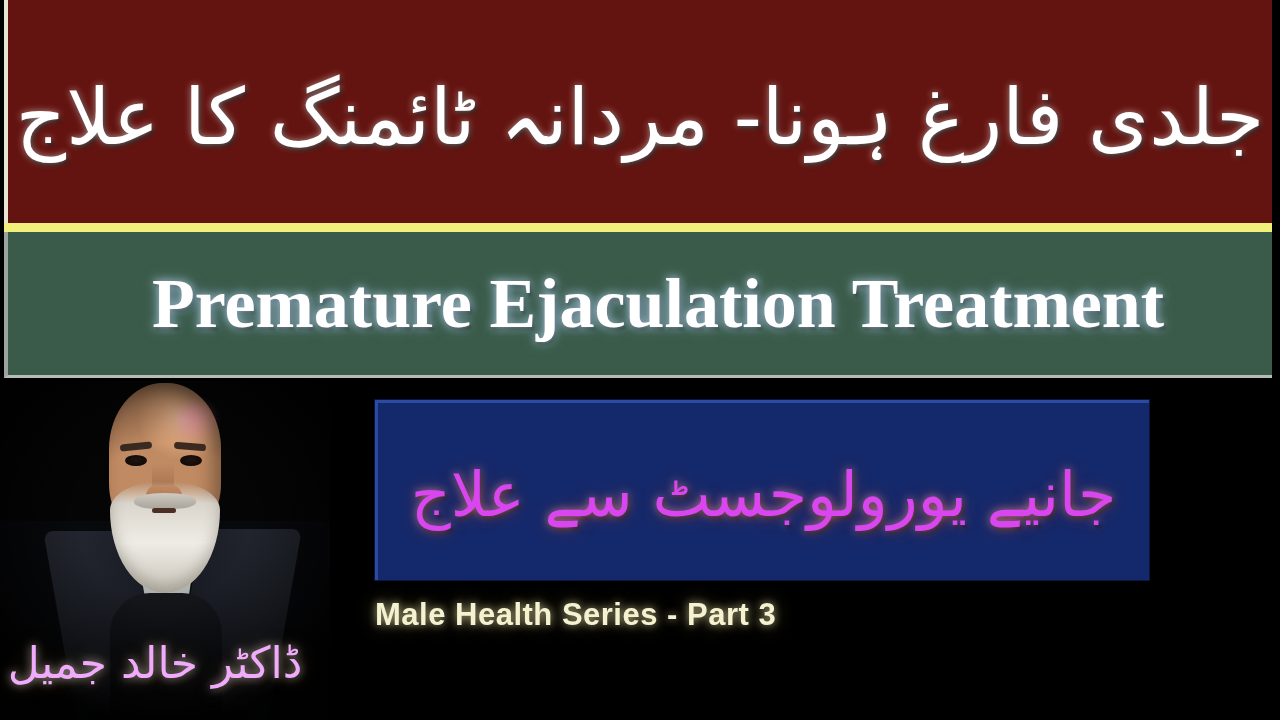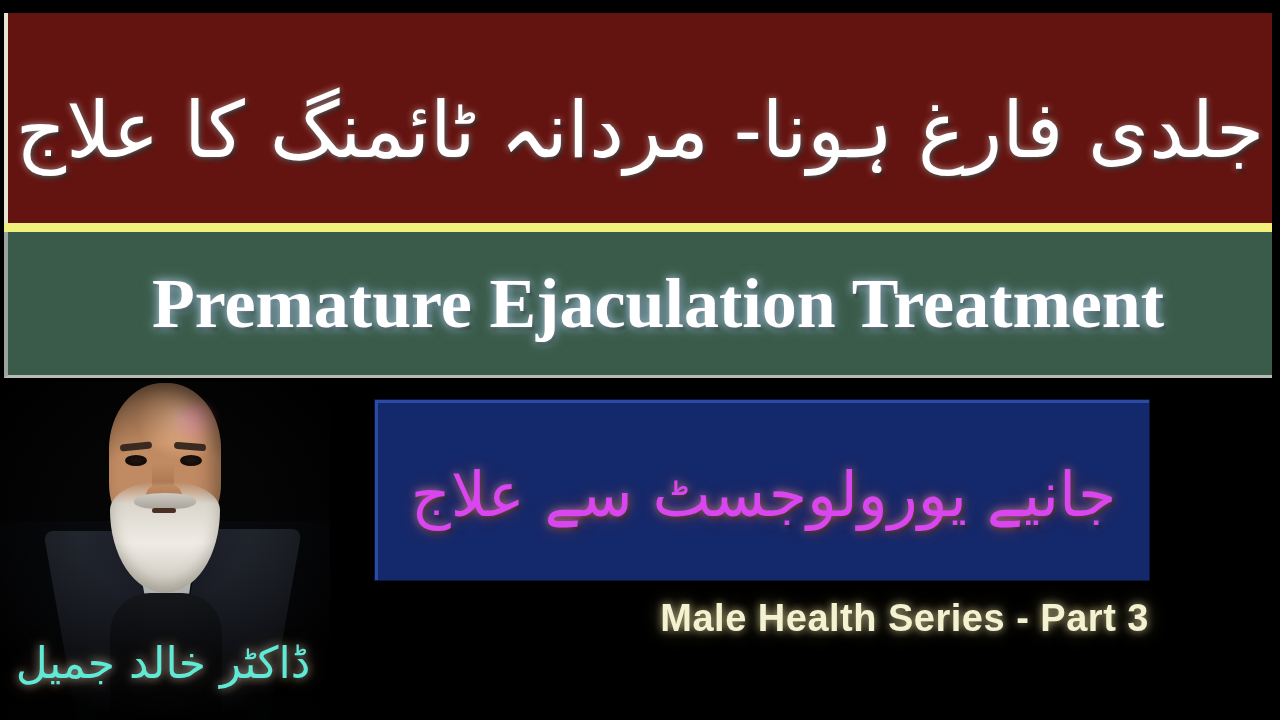--- a/index.html
+++ b/index.html
@@ -15,21 +15,21 @@
     width: 1280px;
     height: 720px;
     background: #000000;
     overflow: hidden;
   }
 
   
   .banner-maroon {
     position: absolute;
     left: 4px;
-    top: 13px;
+    top: 0px;
     width: 1268px;
     height: 223px;
     background: #641410;
     border-left: 4px solid #e8e4d4;
     box-sizing: border-box;
     display: flex;
     align-items: center;
     justify-content: center;
     overflow: hidden;
   }
@@ -252,28 +252,28 @@
     border-radius: 3px;
   }
   .photo-vignette {
     position: absolute;
     inset: 0;
     background: radial-gradient(ellipse 210px 200px at 50% 42%, rgba(0,0,0,0) 40%, rgba(0,0,0,0.55) 78%, rgba(0,0,0,0.95) 100%);
     pointer-events: none;
   }
   .doctor-name {
     position: absolute;
-    left: 8px;
+    left: 0px;
     bottom: 30px;
     width: 310px;
     text-align: center;
     font-family: "DejaVu Sans", sans-serif;
     direction: rtl;
     unicode-bidi: bidi-override;
-    color: #5eead4;
+    color: #f0abfc;
     font-size: 44px;
     line-height: 1.2;
     white-space: nowrap;
     text-shadow:
       0 0 10px rgba(255,240,220,0.65),
       0 0 22px rgba(255,200,150,0.30),
       2px 3px 5px rgba(0,0,0,0.9);
   }
 
   
@@ -306,24 +306,24 @@
       2px 3px 4px rgba(0,0,0,0.7);
     transform: translateY(4px);
   }
 
   
   .series-line {
     position: absolute;
     left: 375px;
     top: 597px;
     width: 774px;
-    text-align: right;
+    text-align: left;
     font-family: "Liberation Sans", sans-serif;
     color: #f5f2d2;
-    font-size: 38px;
+    font-size: 31px;
     font-weight: 700;
     letter-spacing: 0.5px;
     white-space: nowrap;
     text-shadow:
       0 0 9px rgba(245,240,180,0.70),
       0 0 20px rgba(220,210,120,0.35),
       2px 2px 3px rgba(0,0,0,0.85);
   }
 </style>
 </head>

